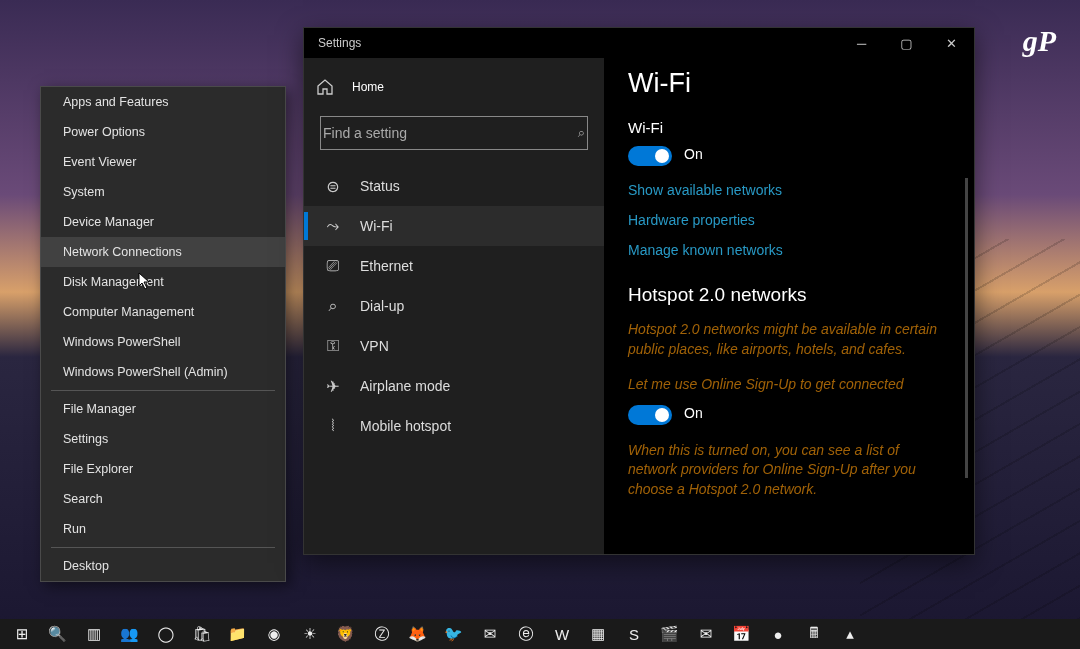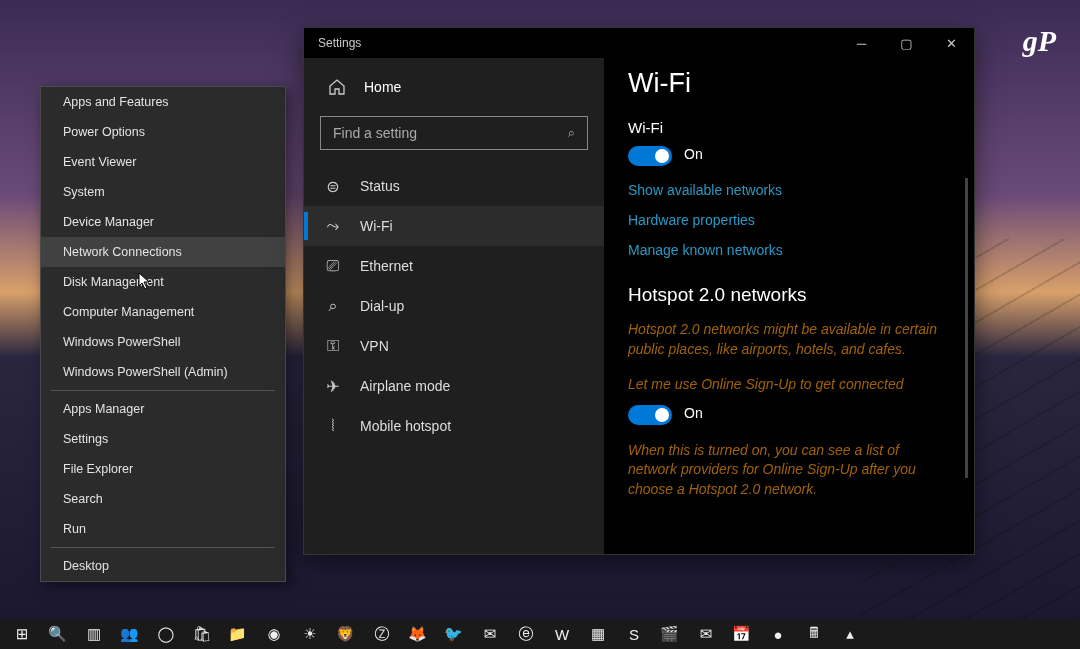--- a/index.html
+++ b/index.html
@@ -39,26 +39,26 @@
     height: 30px; display: flex; align-items: center; padding-left: 14px;
     font-size: 12px; color: #ccc;
   }
   .titlebar-buttons { margin-left: auto; display: flex; }
   .tbtn { width: 45px; height: 30px; display: flex; align-items: center; justify-content: center; color: #ccc; font-size: 13px; }
   .settings-body { flex: 1; display: flex; overflow: hidden; }
   .nav {
     width: 300px; background: #1f1f1f; padding: 10px 0 10px 0; overflow: hidden;
   }
   .nav-home {
-    display: flex; align-items: center; gap: 18px; padding: 10px 24px; font-size: 14px;
+    display: flex; align-items: center; gap: 18px; padding: 10px 12px; font-size: 12px;
   }
   .nav-home .hicon { width: 18px; height: 18px; display: flex; align-items:center; justify-content:center; }
   .searchbox {
     margin: 10px 16px 16px 16px; height: 34px; border: 1px solid #888;
-    display: flex; align-items: center; padding: 0 12px; font-size: 14px; color: #aaa;
+    display: flex; align-items: center; padding: 0 2px; font-size: 14px; color: #aaa;
   }
   .searchbox .sicon { margin-left: auto; font-size: 13px; }
   .nav-header { font-weight: 600; font-size: 15px; padding: 8px 20px 24px 20px; }
   .nav-item {
     display: flex; align-items: center; gap: 18px; padding: 11px 20px 11px 20px;
     font-size: 14px; color: #ddd; position: relative;
   }
   .nav-item .nicon { width: 18px; height: 18px; display:flex; align-items:center; justify-content:center; font-size:16px; color:#ccc;}
   .nav-item.selected { background: #2c2c2c; }
   .nav-item.selected::before { content:""; position:absolute; left:0; top:6px; bottom:6px; width:4px; background:#0078d7;}
@@ -125,21 +125,21 @@
       <span>Computer Management</span>
     </div>
     <div class="winx-item">
       <span>Windows PowerShell</span>
     </div>
     <div class="winx-item">
       <span>Windows PowerShell (Admin)</span>
     </div>
     <div class="winx-sep"></div>
     <div class="winx-item">
-      <span>Apps Manager</span>
+      <span>File Manager</span>
     </div>
     <div class="winx-item">
       <span>Settings</span>
     </div>
     <div class="winx-item">
       <span>File Explorer</span>
     </div>
     <div class="winx-item">
       <span>Search</span>
     </div>

